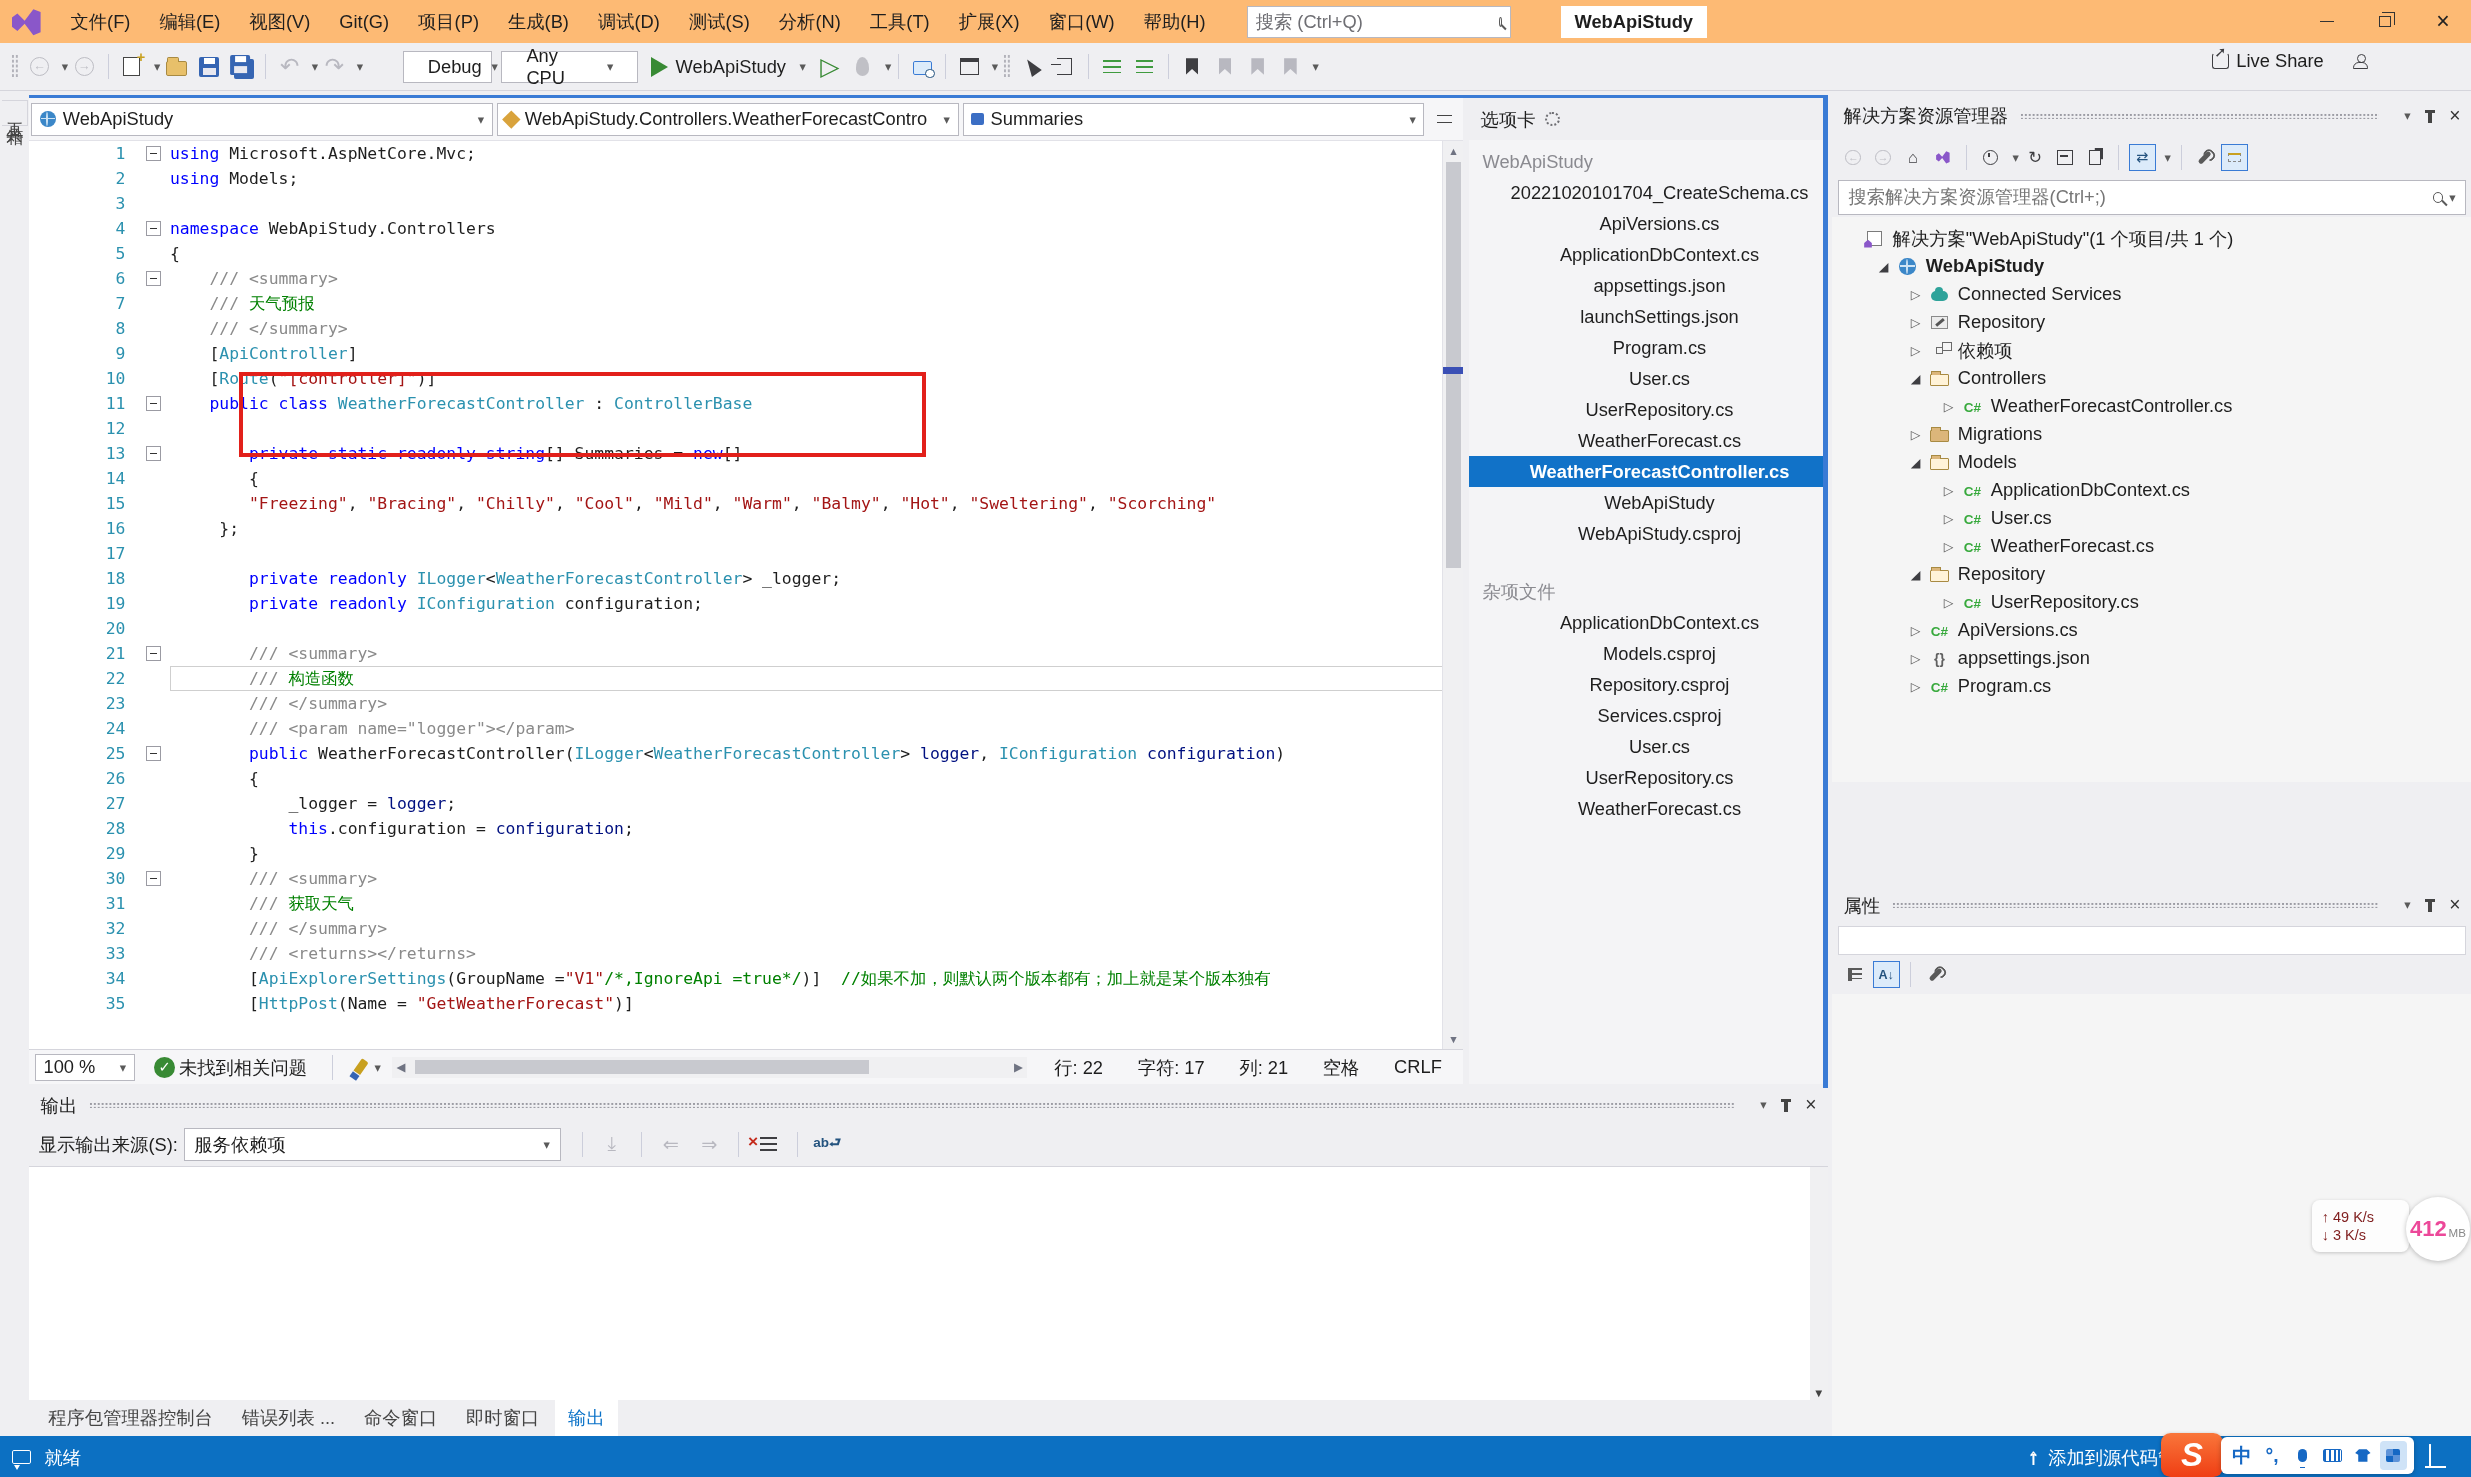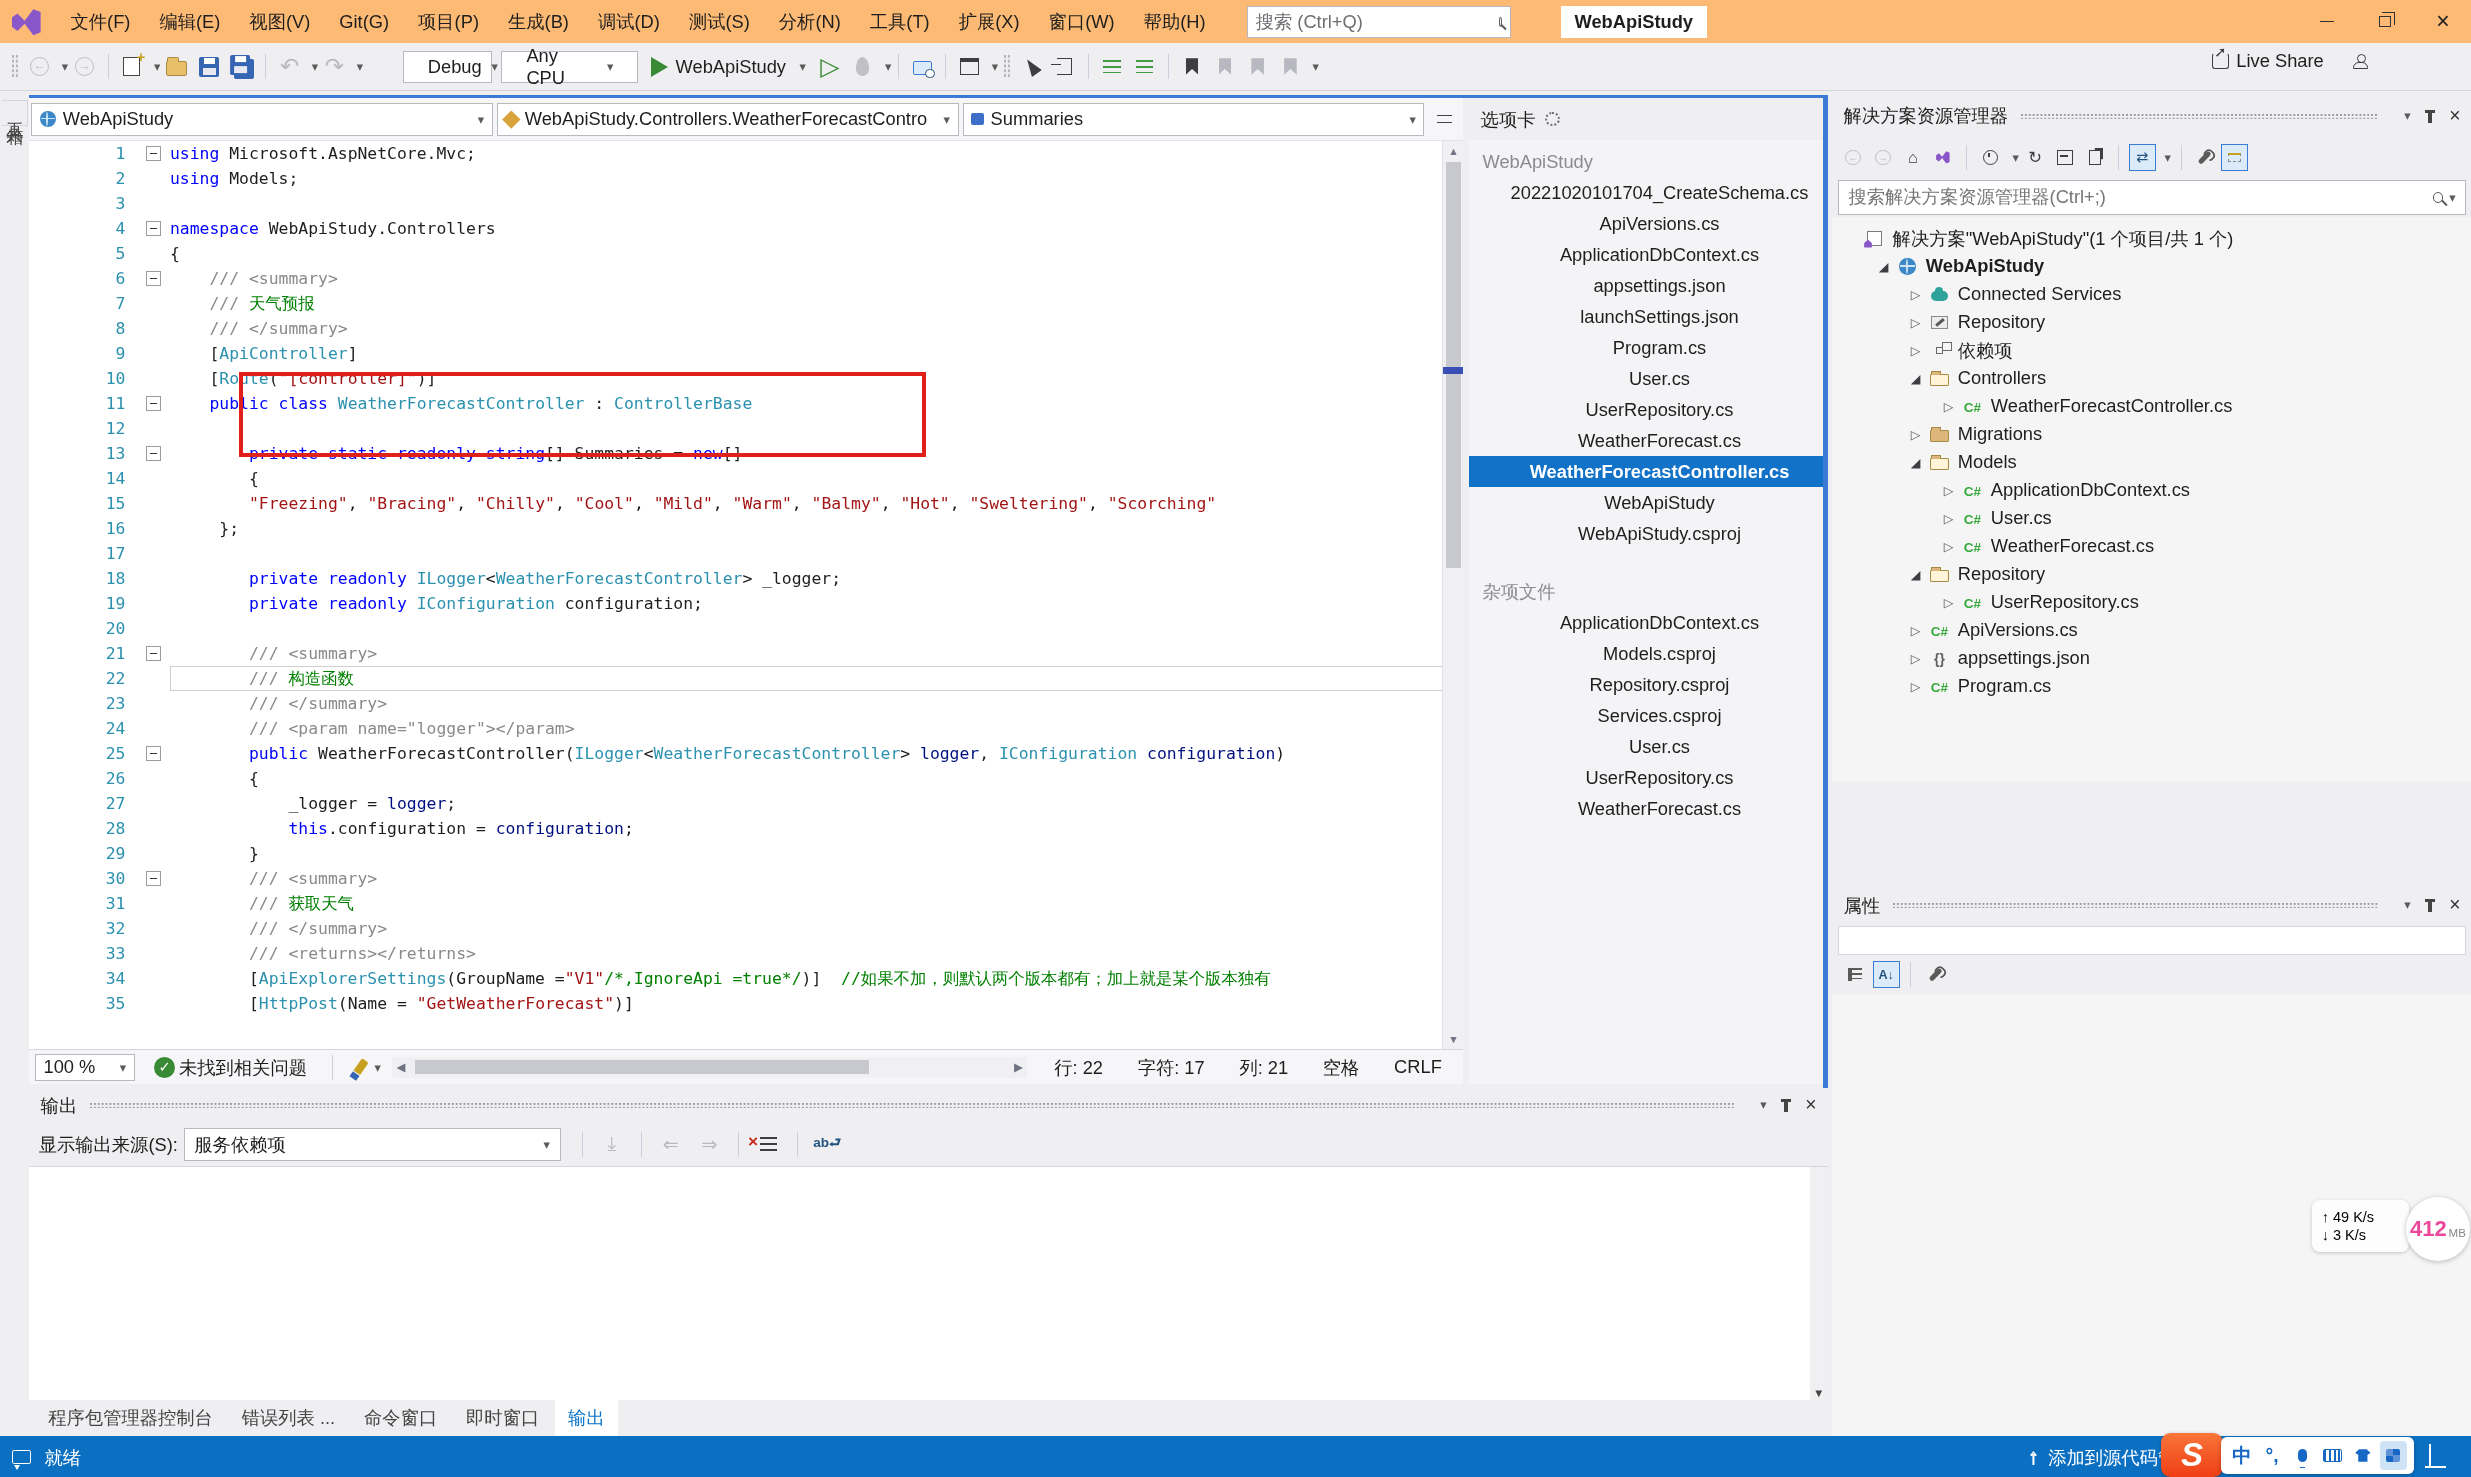--- a/index.html
+++ b/index.html
@@ -207,21 +207,21 @@
   
   #sogou { position:absolute; left:2161px; top:1433px; width:62px; height:44px; background:linear-gradient(180deg,#F9763A,#EF3E14); border-radius:9.7px; color:#fff; font-weight:bold; font-size:33px; font-style:italic; display:flex; align-items:center; justify-content:center; box-shadow:0 1px 3.9px rgba(0,0,0,.3); }
   #imebar { position:absolute; left:2221px; top:1437px; width:193px; height:37px; background:#fff; border-radius:5.8px; box-shadow:0 1px 4.8px rgba(0,0,0,.25); display:flex; align-items:center; justify-content:space-around; padding:0 5.8px; }
   .ime-ic { color:#1668C4; font-weight:bold; font-size:19.3px; width:27px; height:29px; display:flex; align-items:center; justify-content:center; border-radius:3.9px; }
   .ime-ic.hl { background:#CFE3F7; }
   .ic-mic { width:8.7px; height:13.5px; background:#1668C4; border-radius:4.8px; position:relative; }
   .ic-mic::after { content:""; position:absolute; left:1.9px; bottom:-5.8px; width:4.8px; height:3.9px; border-bottom:1.9px solid #1668C4; }
   .ic-kbd { width:19.3px; height:12.6px; border:1.9px solid #1668C4; border-radius:1.9px; background:repeating-linear-gradient(90deg,#1668C4 0 1.9px, transparent 1.9px 4.8px); }
   .ic-shirt { width:15.4px; height:12.6px; background:#1668C4; clip-path:polygon(25% 0,75% 0,100% 30%,80% 45%,80% 100%,20% 100%,20% 45%,0 30%); }
   .ic-grid2 { width:13.5px; height:13.5px; background:conic-gradient(#1668C4 0 25%, #5E93D8 0 50%, #1668C4 0 75%, #5E93D8 0); border-radius:1.9px; }
-  #netpill { position:absolute; left:2312px; top:1200px; width:97px; height:52px; background:#FDFDFD; border-radius:7.7px; box-shadow:0 1px 3.9px rgba(0,0,0,.2); font-size:14.5px; color:#000000; display:flex; flex-direction:column; justify-content:center; padding-left:9.7px; gap:1.9px; }
+  #netpill { position:absolute; left:2312px; top:1200px; width:97px; height:52px; background:#FDFDFD; border-radius:7.7px; box-shadow:0 1px 3.9px rgba(0,0,0,.2); font-size:14.5px; color:#7f1d1d; display:flex; flex-direction:column; justify-content:center; padding-left:9.7px; gap:1.9px; }
   #netcircle { position:absolute; left:2406px; top:1197px; width:64px; height:64px; background:#FFFFFF; border-radius:50%; box-shadow:0 1px 4.8px rgba(0,0,0,.25); display:flex; align-items:center; justify-content:center; gap:1.9px; }
   #netcircle .mem { font-size:22px; font-weight:bold; color:#ec4899; }
   #netcircle .unit { font-size:11.6px; color:#888; margin-top:7.7px; }
 </style>
 </head>
 <body>
 
 <div id="titlebar" class="abs">
   <div id="vslogo" class="abs"></div>
   <ul id="menubar" class="abs">

